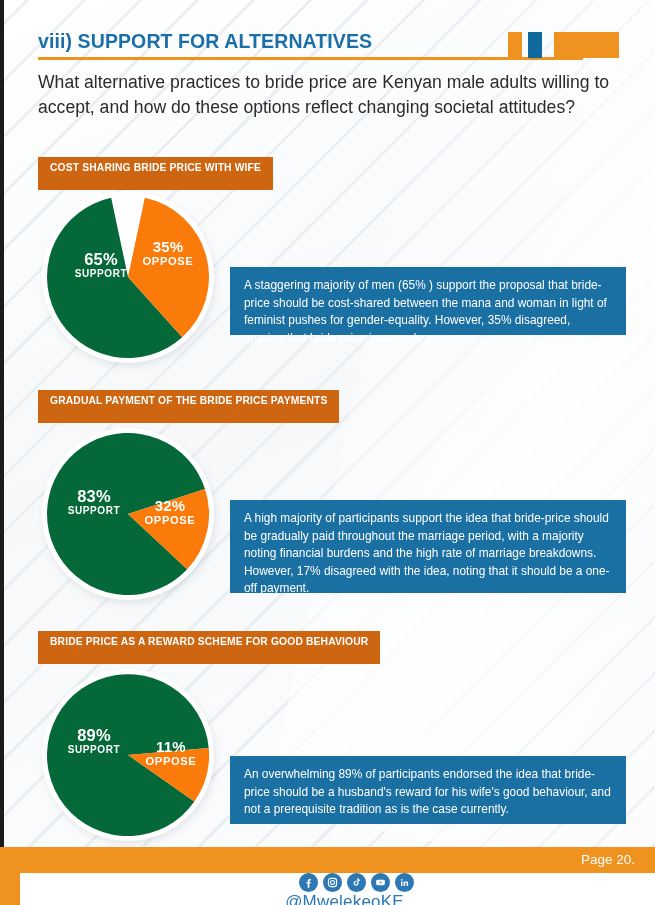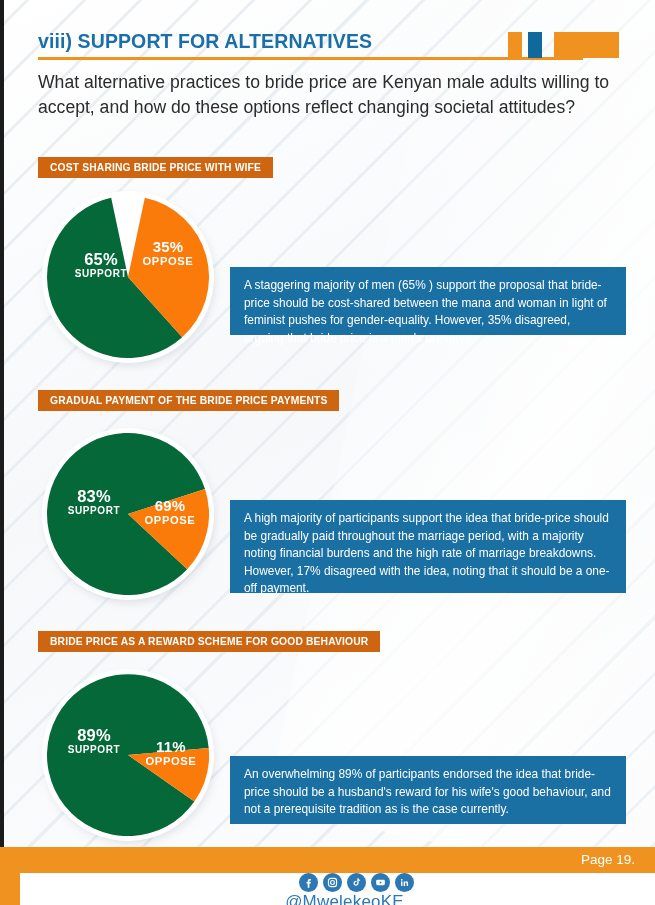--- a/index.html
+++ b/index.html
@@ -93,21 +93,21 @@
 
   
   .section { position: absolute; left: 0; width: 655px; }
   #section-1 { top: 157px; }
   #section-2 { top: 390px; }
   #section-3 { top: 631px; }
 
   .tag {
     position: absolute;
     left: 38px; top: 0;
-    height: 21px;
+    height: 33px;
     padding: 0 12px;
     background: #ce6511;
     color: #ffffff;
     font-size: 10.3px;
     font-weight: bold;
     letter-spacing: 0.15px;
     line-height: 21px;
     white-space: nowrap;
   }
 
@@ -287,21 +287,21 @@
       <svg class="pie-svg" viewBox="0 0 100 100">
 
         <path fill="#056839" d="M 50 50 L 86.55 84.13 A 50 50 0 1 1 97.55 34.55 Z"></path>
         <path fill="#fa7a0a" d="M 50 50 L 97.55 34.55 A 50 50 0 0 1 86.55 84.13 Z"></path>
       </svg>
       <div class="pie-label support" style="left:14px; top:62px; width:80px;">
         <span class="pct">83%</span>
         <span class="cap">SUPPORT</span>
       </div>
       <div class="pie-label oppose" style="left:94px; top:72px; width:72px;">
-        <span class="pct">69%</span>
+        <span class="pct">32%</span>
         <span class="cap">OPPOSE</span>
       </div>
     </div>
     <div class="desc">A high majority of participants support the idea that bride-price should be gradually paid throughout the marriage period, with a majority noting financial burdens and the high rate of marriage breakdowns. However, 17% disagreed with the idea, noting that it should be a one-off payment.</div>
   </div>
 
   <div class="section" id="section-3">
     <div class="tag">BRIDE PRICE AS A REWARD SCHEME FOR GOOD BEHAVIOUR</div>
     <div class="pie-wrap">
       <div class="pie-shadow"></div>
@@ -317,21 +317,21 @@
       </div>
       <div class="pie-label oppose" style="left:98px; top:72px; width:66px;">
         <span class="pct">11%</span>
         <span class="cap">OPPOSE</span>
       </div>
     </div>
     <div class="desc">An overwhelming 89% of participants endorsed the idea that bride-price should be a husband's reward for his wife's good behaviour, and not a prerequisite tradition as is the case currently.</div>
   </div>
 
   <div id="footer">
-    <div id="page-number">Page 19.</div>
+    <div id="page-number">Page 20.</div>
     <div id="footer-bar">
 
       <div id="social-icons">
         <div class="social-icon">
           <svg viewBox="0 0 24 24" fill="#ffffff">
               <path d="M14.5 8.5h2V5.8c-.4-.05-1.3-.15-2.3-.15-2.2 0-3.7 1.35-3.7 3.85V11H8.3v3h2.2v7.5h3.1V14h2.3l.35-3h-2.65V9.9c0-.9.25-1.4 1.4-1.4z"></path>
             </svg>
         </div>
         <div class="social-icon">
           <svg viewBox="0 0 24 24" fill="none" stroke="#ffffff" stroke-width="2.1">

